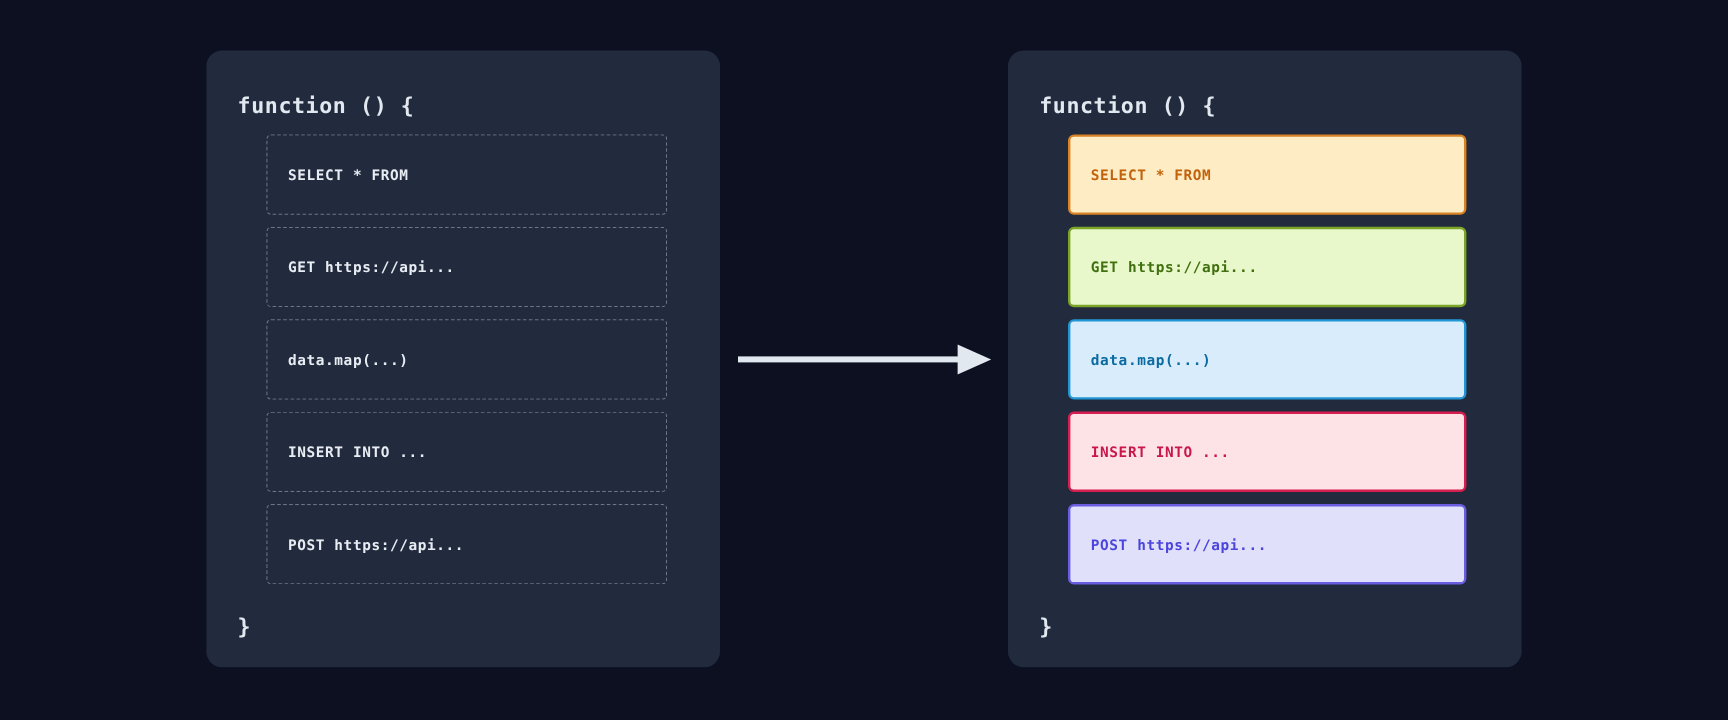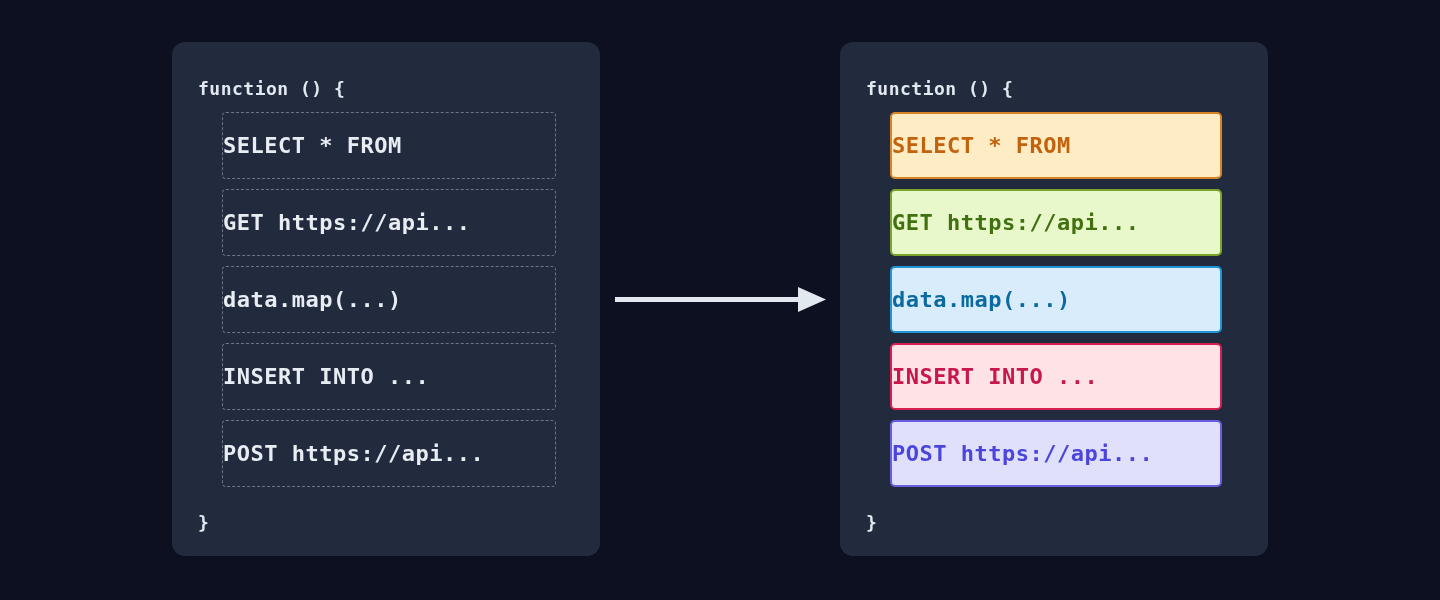--- a/index.html
+++ b/index.html
@@ -52,22 +52,23 @@
     top:70px;
     width:334px;
   }
   #panel-after .block-stack { left:50px; width:332px; }
 
   .block {
     height:67px;
     border-radius:5px;
     display:flex;
     align-items:center;
+    padding-left:17px;
     margin-bottom:10px;
-    font-size:22px;
+    font-size:12px;
     font-weight:bold;
     letter-spacing:0.5px;
     white-space:pre;
     font-family:"DejaVu Sans Mono","Liberation Mono",monospace;
   }
 
   
   .block-plain {
     background:transparent;
     border:1px dashed #6b7689;

